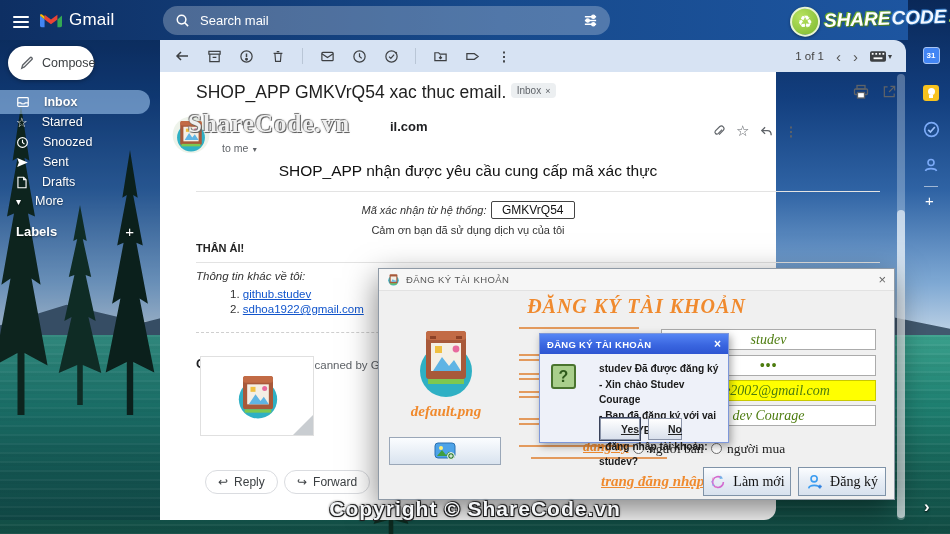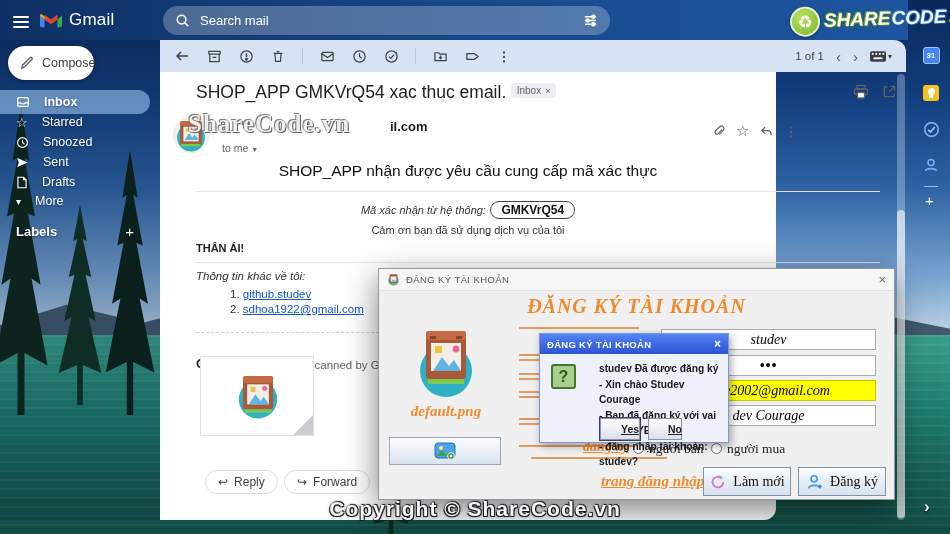--- a/index.html
+++ b/index.html
@@ -49,22 +49,22 @@
   .tright { margin-left:auto; display:flex; align-items:center; gap:12px; color:#444; font-size:11.5px; }
   .chev { font-size:15px; color:#555; }
 
   
   .email { left:160px; top:72px; width:616px; height:448px; background:#fff; border-radius:0 0 12px 0; }
   .subject { font-size:17.5px; color:#1f1f1f; }
   .chip { display:inline-flex; align-items:center; gap:4px; background:#eceff1; border-radius:4px;
     padding:2px 6px; font-size:10px; color:#5f6368; vertical-align:4px; }
   .gicon { color:#5f6368; }
   .meta { color:#5f6368; font-size:11.5px; }
-  .codebox { display:inline-block; border:1.5px solid #444; border-radius:9px; padding:1px 10px;
-    font-weight:bold; font-size:12px; color:#111; }
+  .codebox { display:inline-block; border:1.5px solid #444; border-radius:2px; padding:1px 10px;
+    font-weight:normal; font-size:12px; color:#111; }
   .hr { border-top:1px solid #e3e3e3; }
   .dashedhr { border-top:1px dashed #cfcfcf; }
   .elink { color:#1155cc; text-decoration:underline; font-size:11.5px; }
   .pill-btn { display:inline-flex; align-items:center; gap:6px; border:1px solid #dadce0; border-radius:14px;
     padding:4px 12px; font-size:12px; color:#3c4043; background:#fff; }
   .att-card { border:1px solid #e0e0e0; background:#fff; }
   .fold { position:absolute; right:0; bottom:0; width:0; height:0;
     border-left:20px solid transparent; border-bottom:20px solid #c9cdd1; }
 
   
@@ -89,21 +89,21 @@
   .dialog { left:378px; top:268px; width:517px; height:232px; background:#f0f0f0;
     border:1px solid #8f9aa6; box-shadow:0 10px 30px rgba(0,0,0,.5); }
   .dtitle { height:22px; background:#f6f6f6; border-bottom:1px solid #e2e2e2; display:flex; align-items:center;
     padding:0 8px; gap:6px; }
   .dtitle .cap { font-size:9.5px; color:#555; letter-spacing:.4px; }
   .dclose { margin-left:auto; color:#666; font-size:13px; line-height:1; }
   .dheading { font-family:"Liberation Serif", serif; font-style:italic; font-weight:bold; font-size:20px;
     color:#f08a2e; letter-spacing:1px; text-align:center; }
   .oline { position:absolute; height:2px; background:#e39a5d; }
   .field { position:absolute; left:282px; width:215px; height:21px; background:#fff; border:1px solid #ababab;
-    font:italic 14px "Liberation Serif", serif; color:#000000; display:flex; align-items:center; justify-content:center; }
+    font:italic 14px "Liberation Serif", serif; color:#4d7c0f; display:flex; align-items:center; justify-content:center; }
   .field.yellow { background:#ffff00; border-color:#c9c900; }
   .orangetxt { font-family:"Liberation Serif", serif; font-style:italic; font-weight:bold; color:#f08a2e; }
   .radio { position:absolute; width:11px; height:11px; border:1px solid #707070; border-radius:50%; background:#fff; }
   .radlbl { position:absolute; font:13.5px "Liberation Serif", serif; color:#1c1c1c; }
   .wbtn { position:absolute; height:29px; border:1px solid #7f93a8; background:linear-gradient(180deg,#fbfdff 0%,#e8eef6 45%,#d8e2ee 100%);
     display:flex; align-items:center; justify-content:center; gap:6px; font:14px "Liberation Serif", serif; color:#111; }
   .imgbtn { position:absolute; left:10px; top:168px; width:112px; height:28px; border:1px solid #9aa7b8;
     background:linear-gradient(180deg,#fbfdff,#d9e3ef); display:flex; align-items:center; justify-content:center; }
 
   

